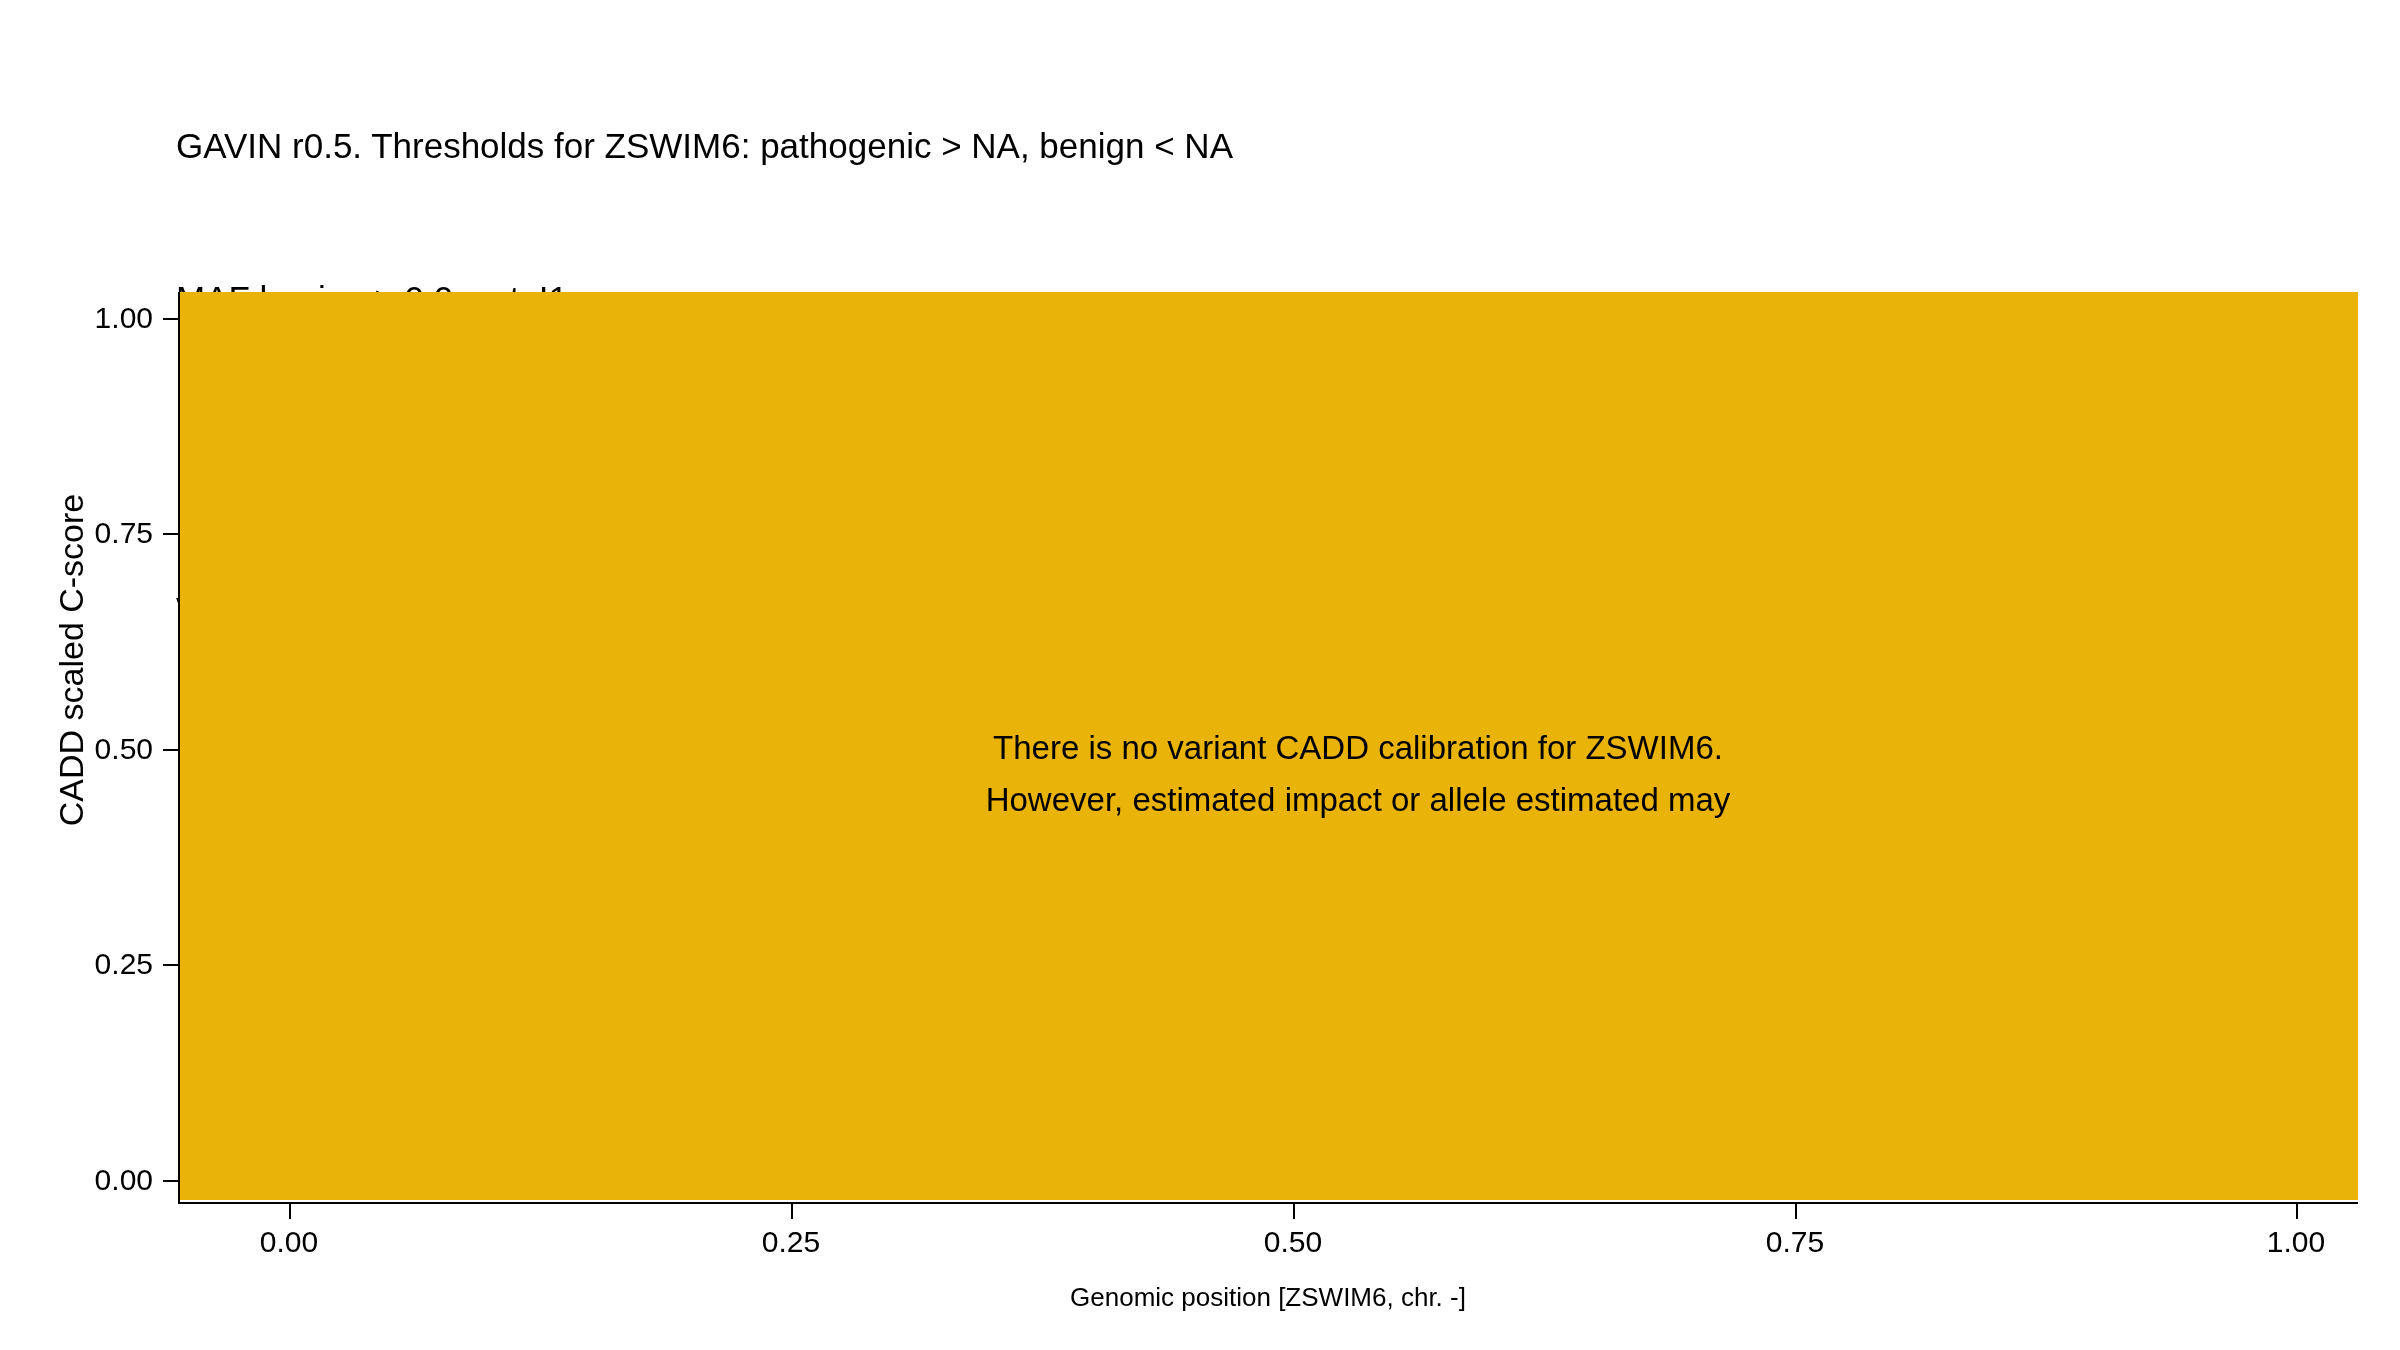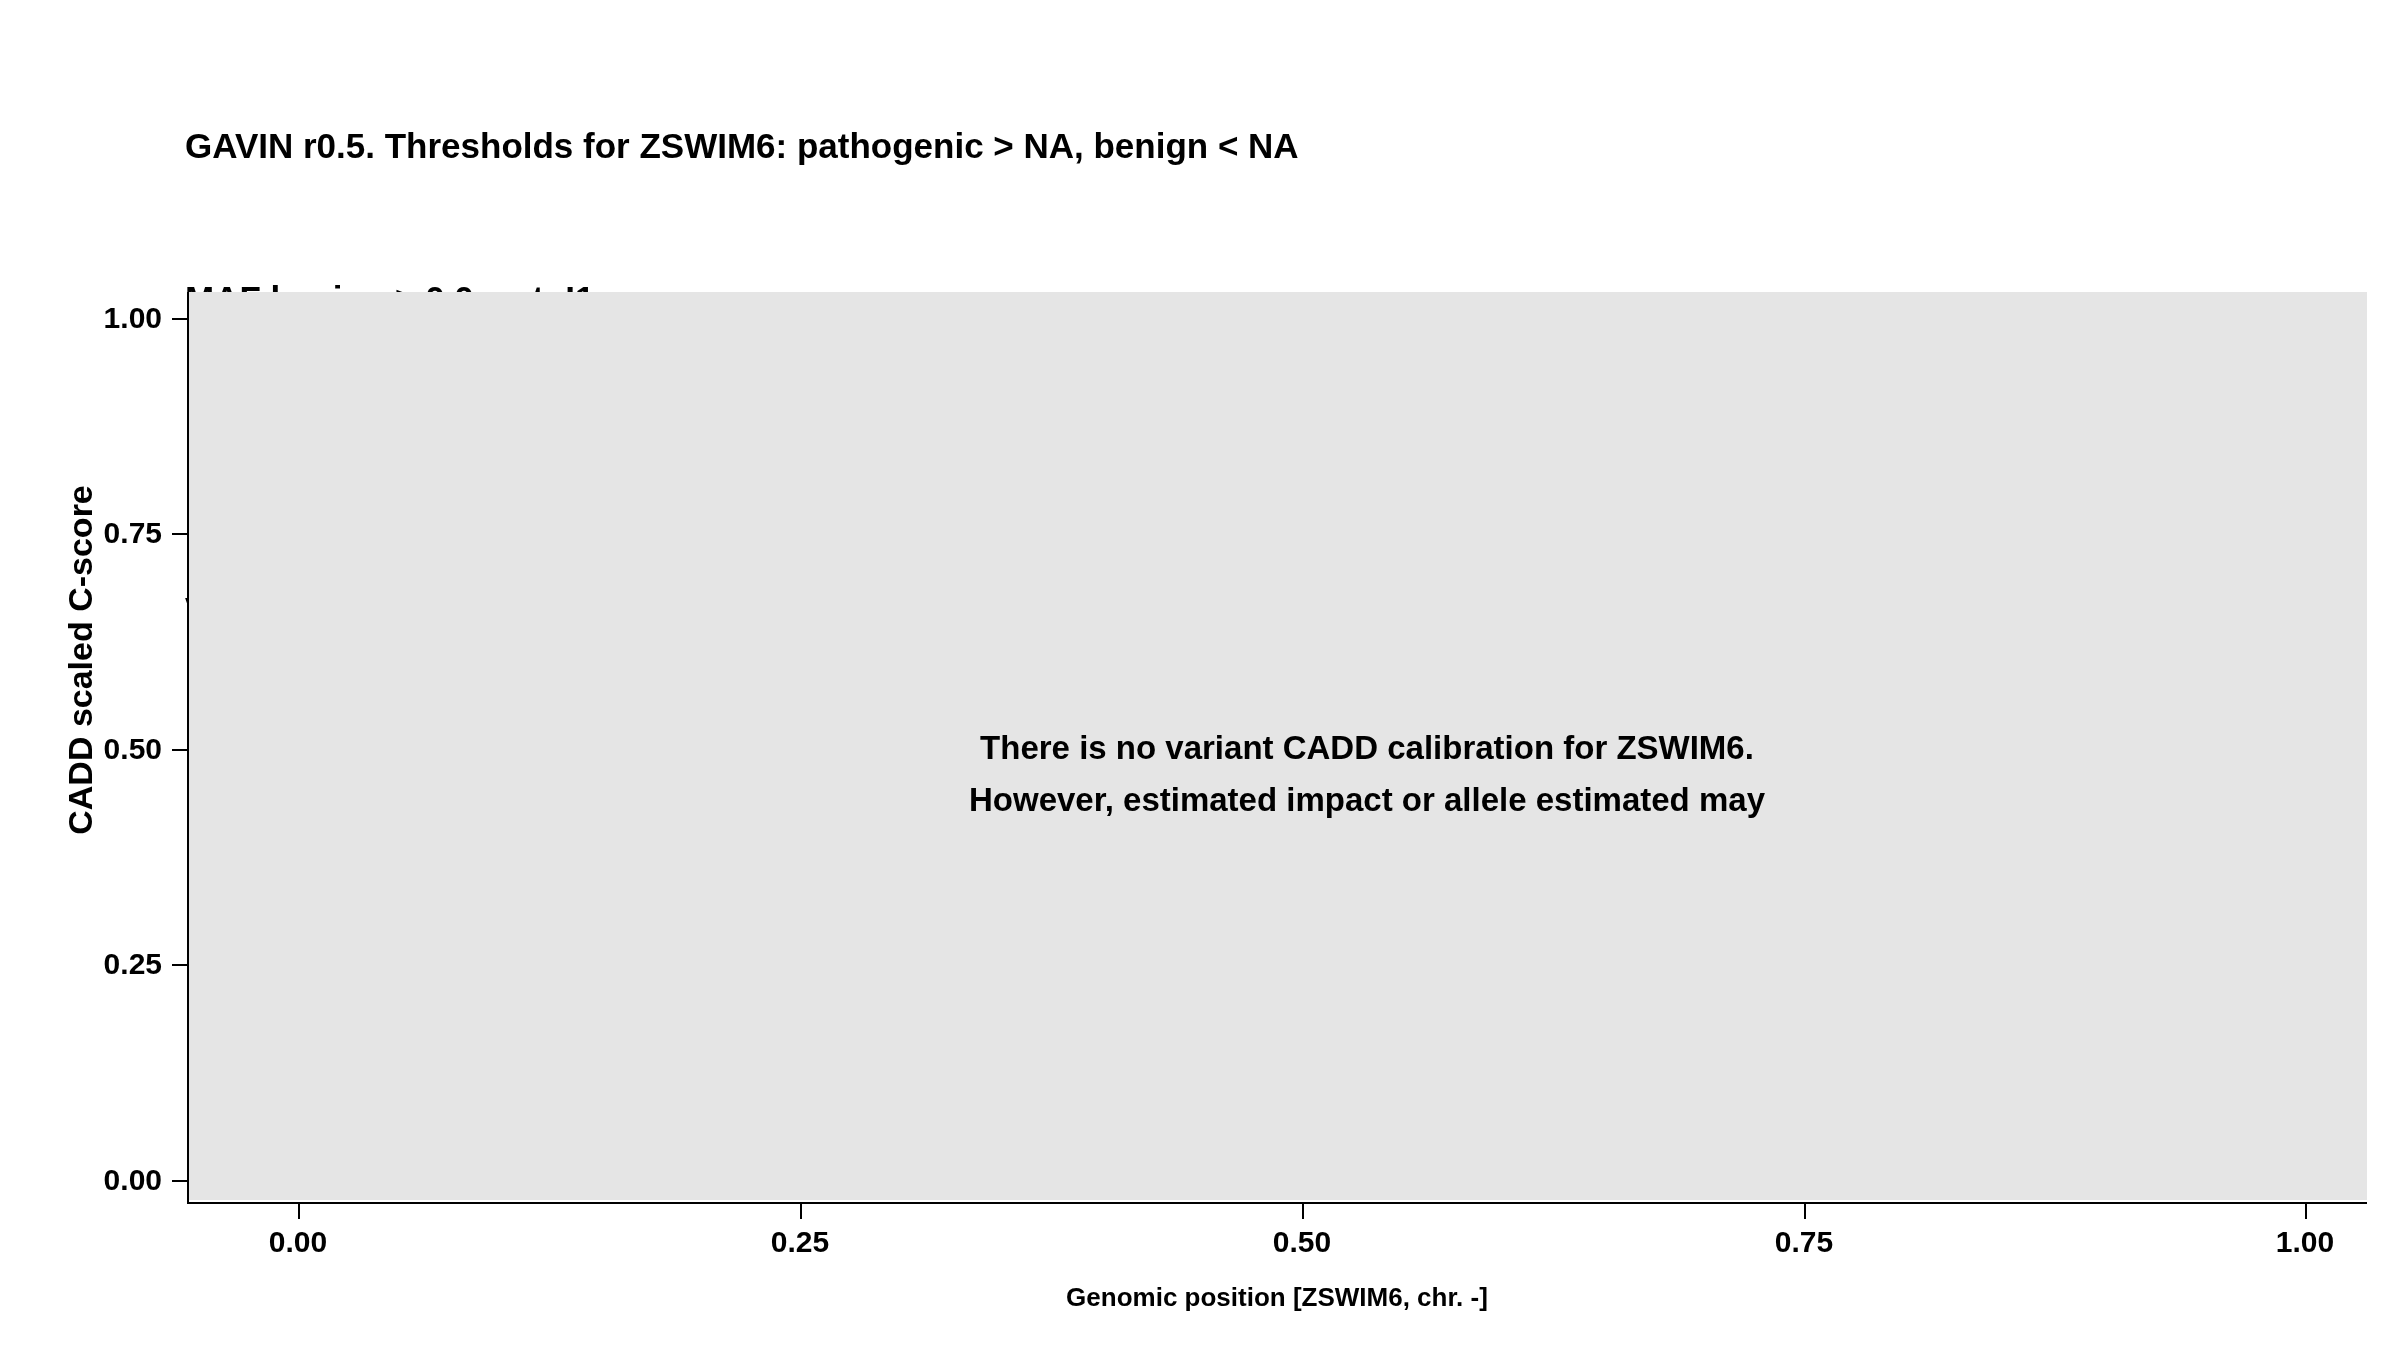--- a/index.html
+++ b/index.html
@@ -11,25 +11,24 @@
     width: 2400px;
     height: 1350px;
     font-family: "Liberation Sans", sans-serif;
     color: #000000;
     overflow: hidden;
     position: relative;
   }
 
   .plot-root {
     position: absolute;
-    left: 17px;
+    left: 8px;
     top: 0;
     width: 1968px;
     height: 1350px;
-    font-weight: bold;
   }
 
   
   .title-block {
     position: absolute;
     left: 168px;
     top: 18px;
     width: 1900px;
     font-size: 35px;
     line-height: 51px;
@@ -65,21 +64,21 @@
   }
 
   
   .panel {
     position: absolute;
     left: 170px;
     top: 292px;
     width: 2180px;
     height: 908px;
     border: none;
-    background: #e5e5e5;
+    background: #eab308;
   }
   .panel-axis-line-y {
     position: absolute;
     left: 170px;
     top: 292px;
     width: 2px;
     height: 912px;
     background: #000000;
   }
   .panel-axis-line-x {

